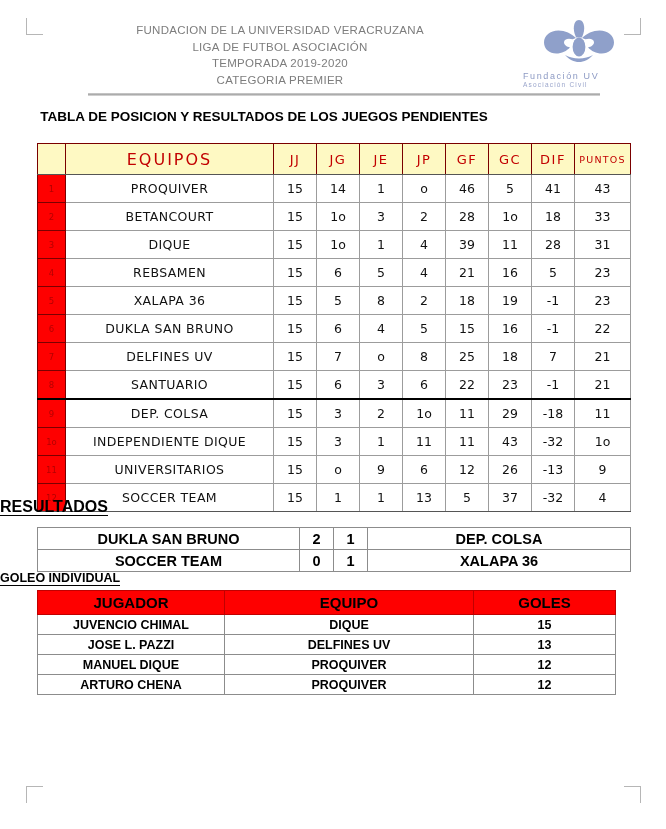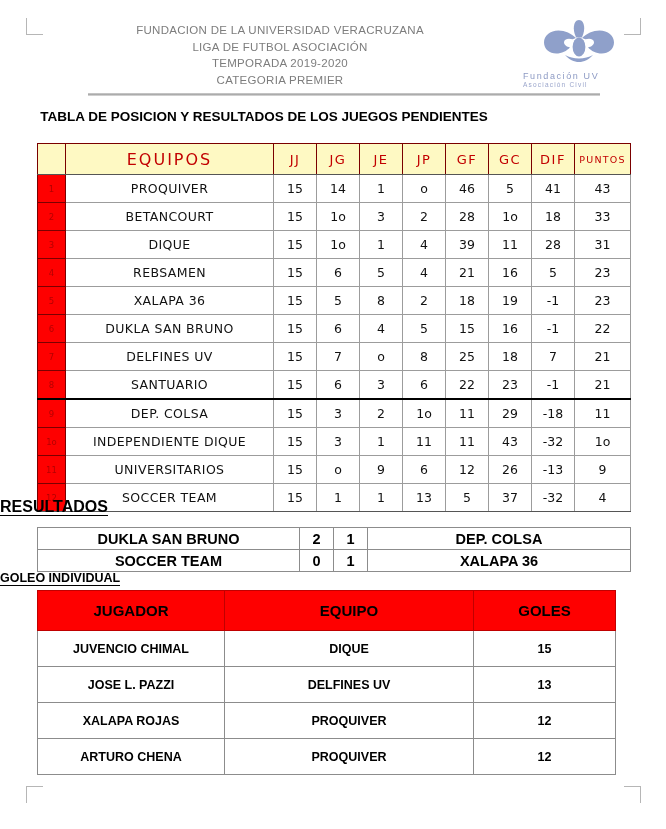--- a/index.html
+++ b/index.html
@@ -182,21 +182,21 @@
     width: 578px;
   }
   .goleo td {
     border: 1px solid #8c8c8c;
     height: 19px;
     text-align: center;
     vertical-align: middle;
     font-size: 12.5px;
     font-weight: bold;
     color: #000;
-    padding: 8px;
+    padding: 0;
   }
   .goleo thead td {
     background: #fe0000;
     height: 23px;
     font-size: 15px;
     color: #000;
     border-color: #c00000;
   }
 </style>
 </head>
@@ -459,21 +459,21 @@
         <td>JUVENCIO CHIMAL</td>
         <td>DIQUE</td>
         <td>15</td>
       </tr>
       <tr>
         <td>JOSE L. PAZZI</td>
         <td>DELFINES UV</td>
         <td>13</td>
       </tr>
       <tr>
-        <td>XALAPA ROJAS</td>
+        <td>MANUEL DIQUE</td>
         <td>PROQUIVER</td>
         <td>12</td>
       </tr>
       <tr>
         <td>ARTURO CHENA</td>
         <td>PROQUIVER</td>
         <td>12</td>
       </tr>
     </tbody>
 </table>

